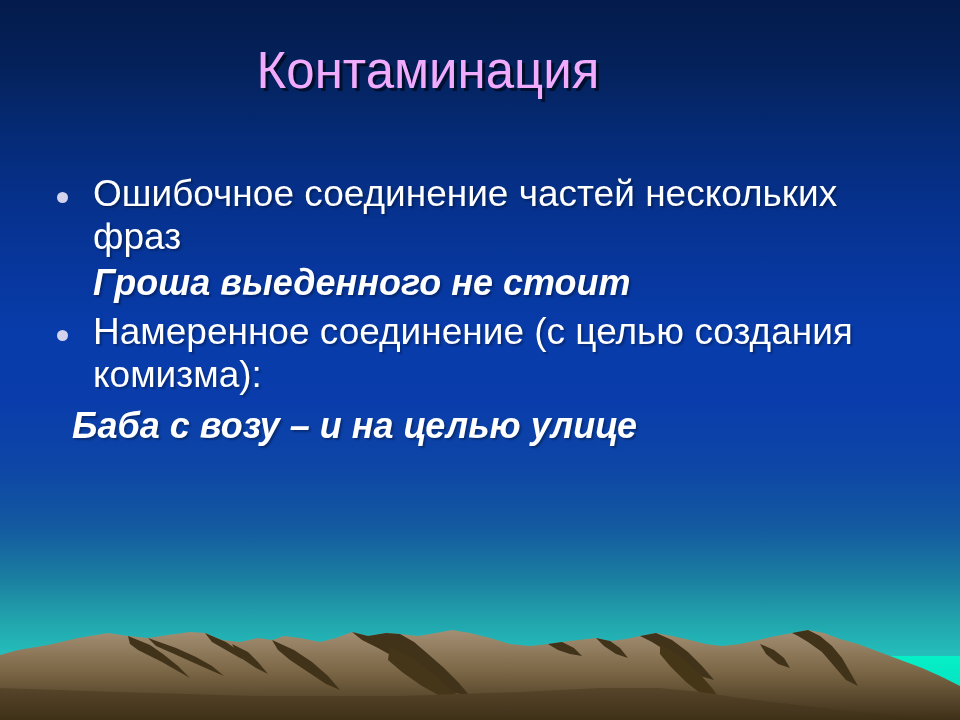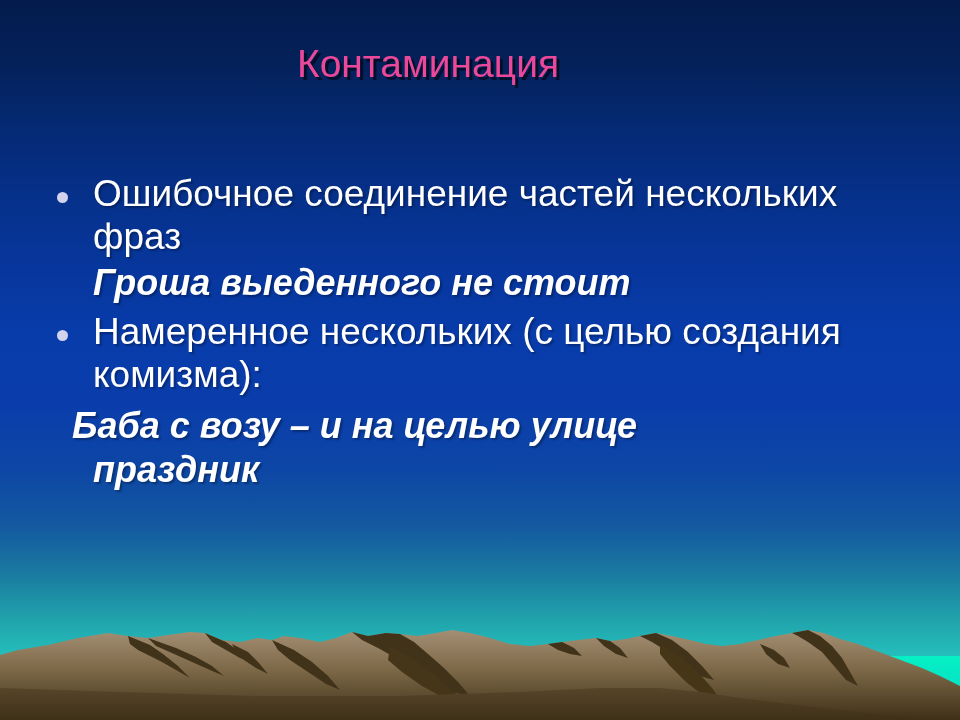--- a/index.html
+++ b/index.html
@@ -57,23 +57,23 @@
     height: 120px;
   }
 
   
   .title {
     position: absolute;
     left: 0;
     top: 44px;
     width: 856px;
     text-align: center;
-    font-size: 39px;
+    font-size: 51px;
     line-height: 1.05;
-    color: #ec4899;
+    color: #f0abfc;
     letter-spacing: 0px;
     text-shadow: 3px 3px 0px rgba(0,0,0,0.55);
     white-space: nowrap;
   }
 
   
   .body-block {
     position: absolute;
     left: 40px;
     top: 172px;
@@ -188,22 +188,21 @@
 
     <div class="bullet-row">
       <span class="bullet-dot"></span>
       <span class="bullet-text">Ошибочное соединение частей нескольких фраз</span>
     </div>
 
     <div class="quote quote-indent-1">Гроша выеденного не стоит</div>
 
     <div class="bullet-row">
       <span class="bullet-dot"></span>
-      <span class="bullet-text">Намеренное нескольких (с целью создания комизма):</span>
+      <span class="bullet-text">Намеренное соединение (с целью создания комизма):</span>
     </div>
 
     <div class="quote quote-indent-2">
       <span>Баба с возу – и на целью улице</span>
-      <span class="wrap">праздник</span>
     </div>
 
   </div>
 </div>
 
 </body></html>

